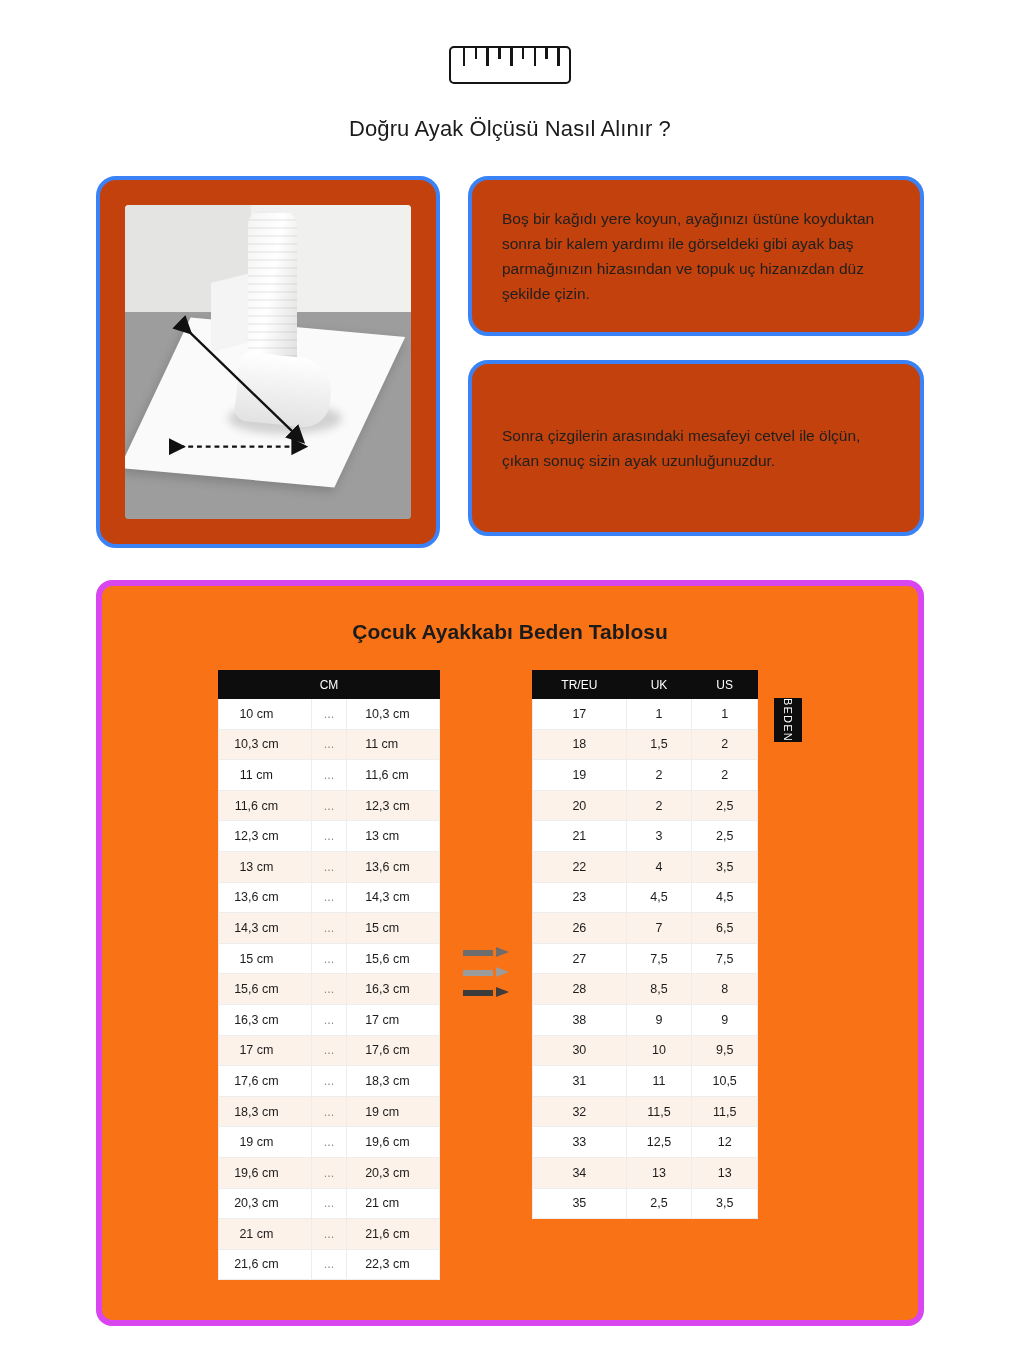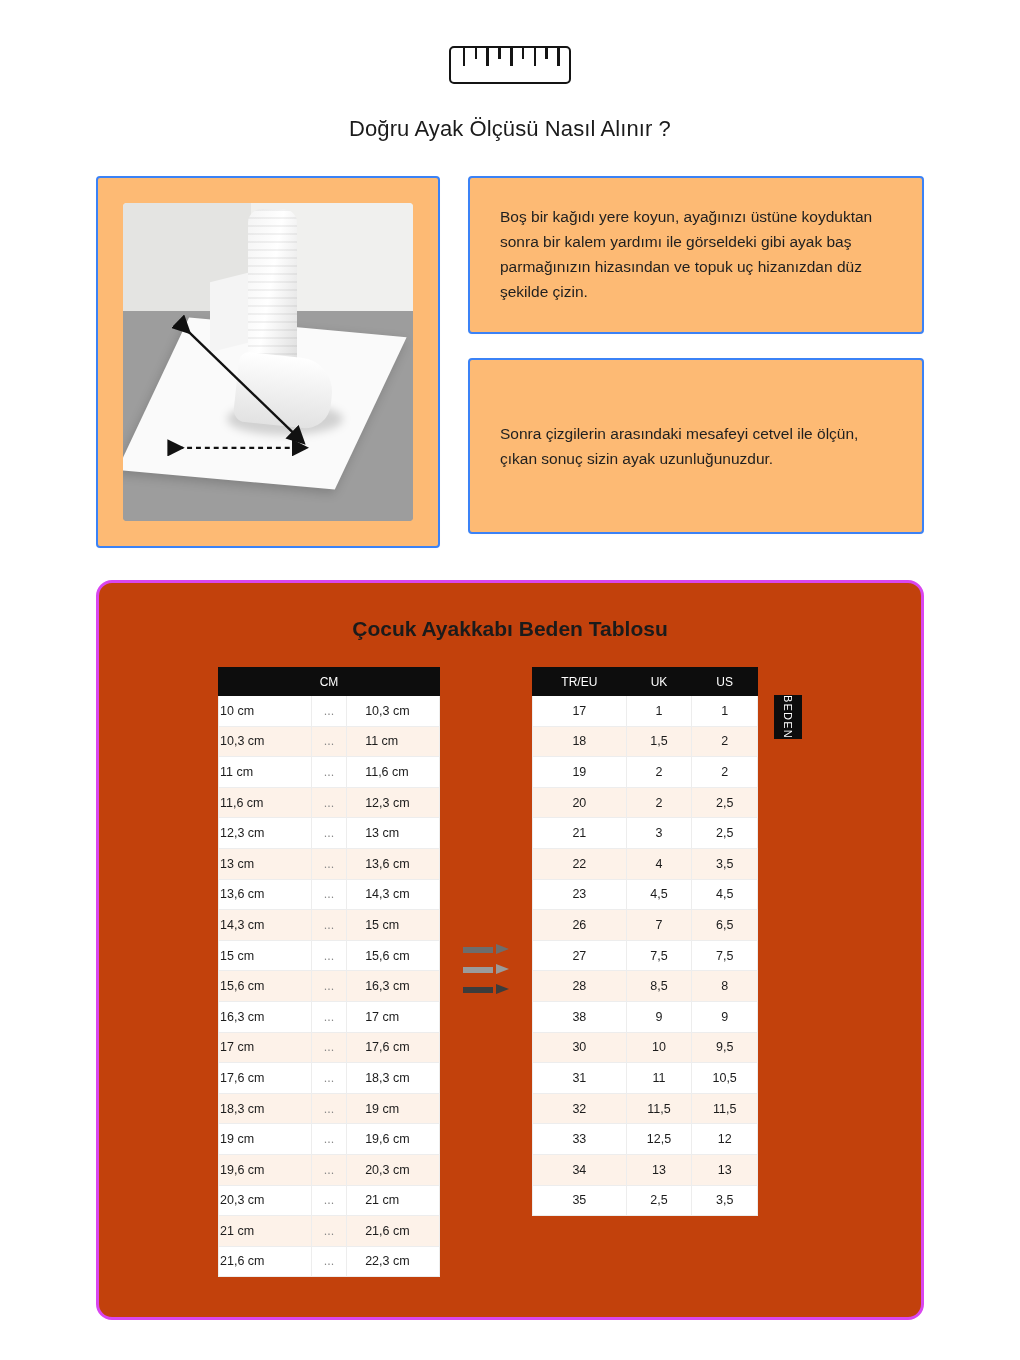--- a/index.html
+++ b/index.html
@@ -50,23 +50,23 @@
 
   
   .top-section {
     display: flex;
     gap: 28px;
     padding: 0 96px;
     margin-top: 34px;
     align-items: flex-start;
   }
   .card {
-    background: #fdba74;
-    border: 2px solid #3b82f6;
-    border-radius: 4px;
+    background: #c2410c;
+    border: 4px solid #3b82f6;
+    border-radius: 20px;
     box-shadow: 0 1px 2px rgba(0,0,0,0.02);
   }
   .photo-card {
     width: 344px;
     height: 372px;
     padding: 25px;
     flex: none;
   }
   .photo {
     width: 100%;
@@ -168,23 +168,23 @@
     font-size: 15.5px;
     line-height: 1.62;
     color: #1f1f1f;
   }
   .text-card.one { min-height: 158px; }
   .text-card.two { min-height: 176px; display: flex; align-items: center; }
 
   
   .table-section {
     margin: 32px 96px 0 96px;
-    border: 3px solid #d946ef;
+    border: 6px solid #d946ef;
     border-radius: 16px;
-    background: #c2410c;
+    background: #f97316;
     padding: 34px 0 40px 0;
     position: relative;
   }
   .table-title {
     text-align: center;
     font-size: 21px;
     font-weight: bold;
     margin-bottom: 26px;
   }
   .tables-row {
@@ -210,21 +210,21 @@
   }
   table td {
     height: 30.6px;
     text-align: center;
     border: 1px solid #ededed;
     color: #1c1c1c;
     font-size: 12.5px;
     background: #ffffff;
   }
   table tr.alt td { background: #fdf2e9; }
-  .cm-table td.left { text-align: left; padding-right: 18px; width: 42%; }
+  .cm-table td.left { text-align: center; padding-right: 18px; width: 42%; }
   .cm-table td.dots { width: 16%; color: #8a8a8a; }
   .cm-table td.right { text-align: left; padding-left: 18px; width: 42%; }
 
   .arrow-col {
     width: 76px;
     display: flex;
     flex-direction: column;
     justify-content: center;
     align-items: center;
     gap: 9px;

